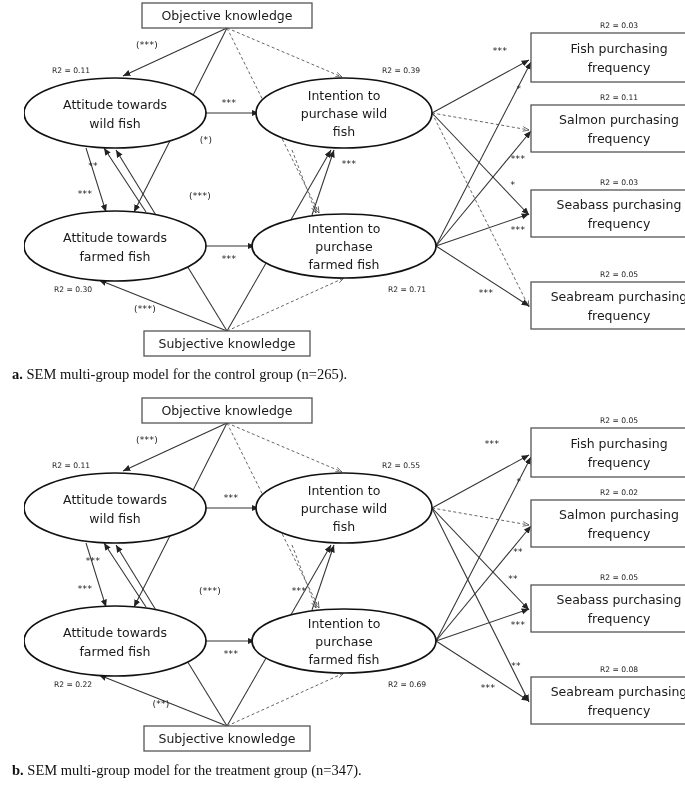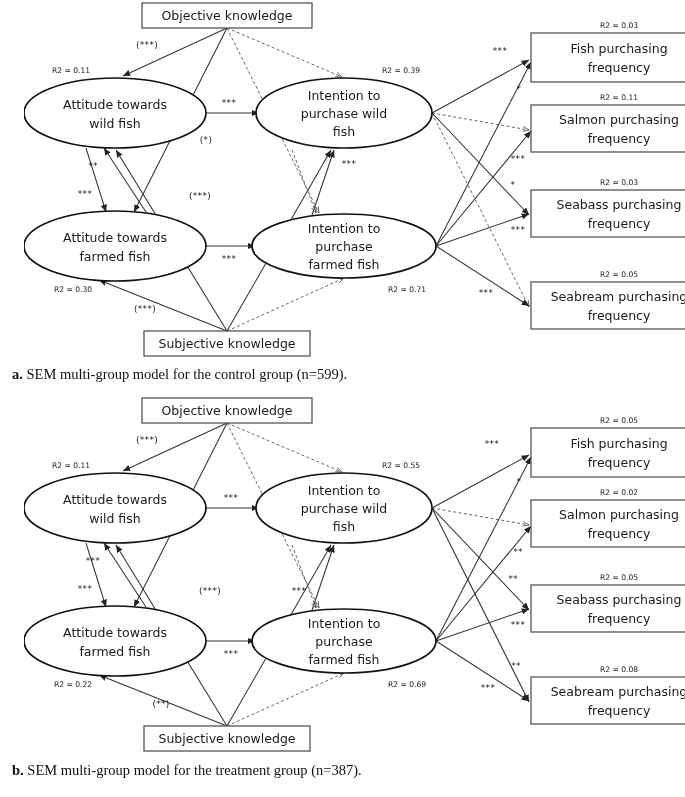--- a/index.html
+++ b/index.html
@@ -199,21 +199,21 @@
     <text class="sig-label" x="495" y="92">*</text>
     <text class="sig-label" x="494" y="162">***</text>
     <text class="sig-label" x="489" y="188">*</text>
     <text class="sig-label" x="494" y="233">***</text>
     <text class="sig-label" x="462" y="296">***</text>
   </svg>
 </div>
 
 <div class="caption" id="caption-a">
   <b>a.</b>
-  <span>SEM multi-group model for the control group (n=599).</span>
+  <span>SEM multi-group model for the control group (n=265).</span>
 </div>
 
 <div class="panel" id="panel-b">
   <svg class="diagram-svg" viewBox="0 0 685 362">
     <defs>
       <marker id="arrB" markerWidth="8" markerHeight="8" refX="7" refY="3" orient="auto" markerUnits="strokeWidth">
         <path d="M0,0 L7,3 L0,6 z" fill="#222222"></path>
       </marker>
       <marker id="arrBd" markerWidth="8" markerHeight="8" refX="7" refY="3" orient="auto" markerUnits="strokeWidth">
         <path d="M0,0.4 L7,3 L0,5.6" fill="none" stroke="#555555" stroke-width="0.9"></path>
@@ -311,14 +311,14 @@
     <text class="sig-label" x="494" y="163">**</text>
     <text class="sig-label" x="489" y="190">**</text>
     <text class="sig-label" x="494" y="236">***</text>
     <text class="sig-label" x="492" y="277">**</text>
     <text class="sig-label" x="464" y="299">***</text>
   </svg>
 </div>
 
 <div class="caption" id="caption-b">
   <b>b.</b>
-  <span>SEM multi-group model for the treatment group (n=387).</span>
+  <span>SEM multi-group model for the treatment group (n=347).</span>
 </div>
 
 </body></html>

